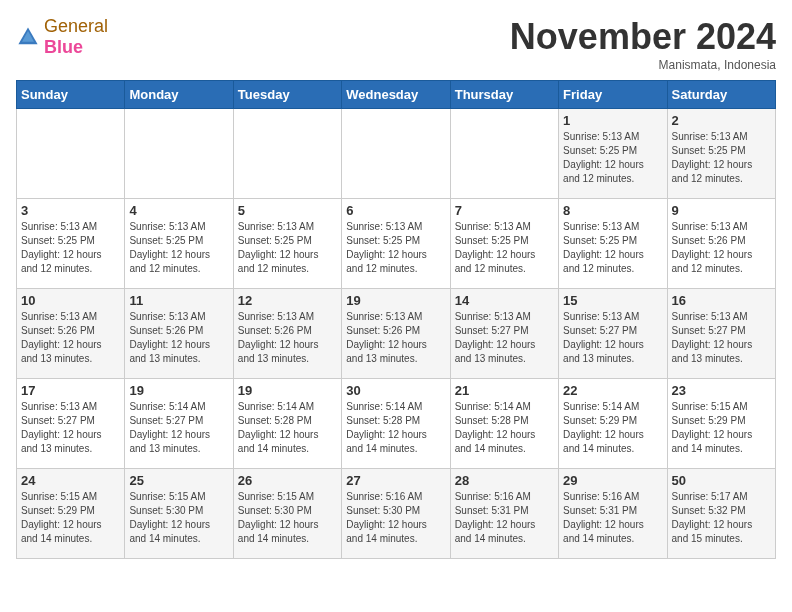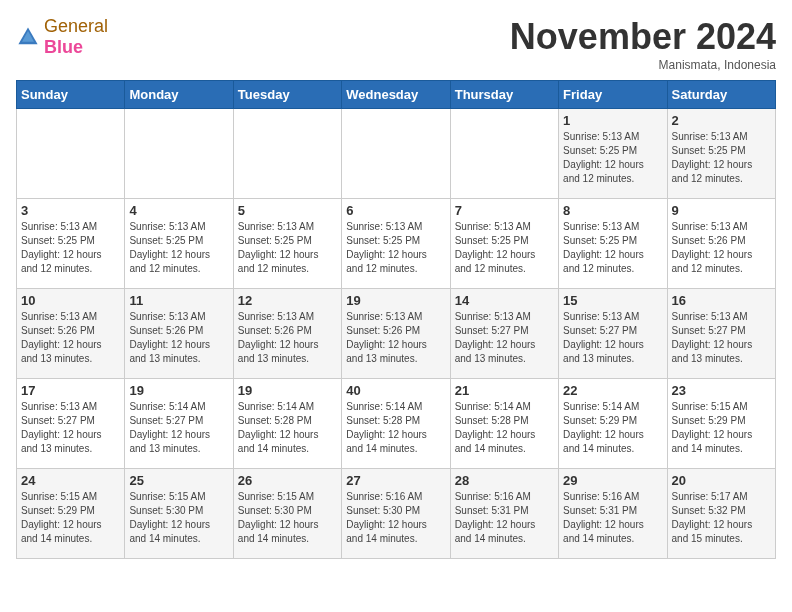--- a/index.html
+++ b/index.html
@@ -261,21 +261,21 @@
 and 13 minutes.</div>
         </td>
         <td>
           <span class="day-number">19</span>
           <div class="day-info" style="white-space: pre-line;">Sunrise: 5:14 AM
 Sunset: 5:28 PM
 Daylight: 12 hours
 and 14 minutes.</div>
         </td>
         <td>
-          <span class="day-number">40</span>
+          <span class="day-number">30</span>
           <div class="day-info" style="white-space: pre-line;">Sunrise: 5:14 AM
 Sunset: 5:28 PM
 Daylight: 12 hours
 and 14 minutes.</div>
         </td>
         <td>
           <span class="day-number">21</span>
           <div class="day-info" style="white-space: pre-line;">Sunrise: 5:14 AM
 Sunset: 5:28 PM
 Daylight: 12 hours
@@ -333,21 +333,21 @@
 and 14 minutes.</div>
         </td>
         <td>
           <span class="day-number">29</span>
           <div class="day-info" style="white-space: pre-line;">Sunrise: 5:16 AM
 Sunset: 5:31 PM
 Daylight: 12 hours
 and 14 minutes.</div>
         </td>
         <td>
-          <span class="day-number">20</span>
+          <span class="day-number">50</span>
           <div class="day-info" style="white-space: pre-line;">Sunrise: 5:17 AM
 Sunset: 5:32 PM
 Daylight: 12 hours
 and 15 minutes.</div>
         </td>
       </tr>
     </tbody>
 </table>
 
 </body></html>

